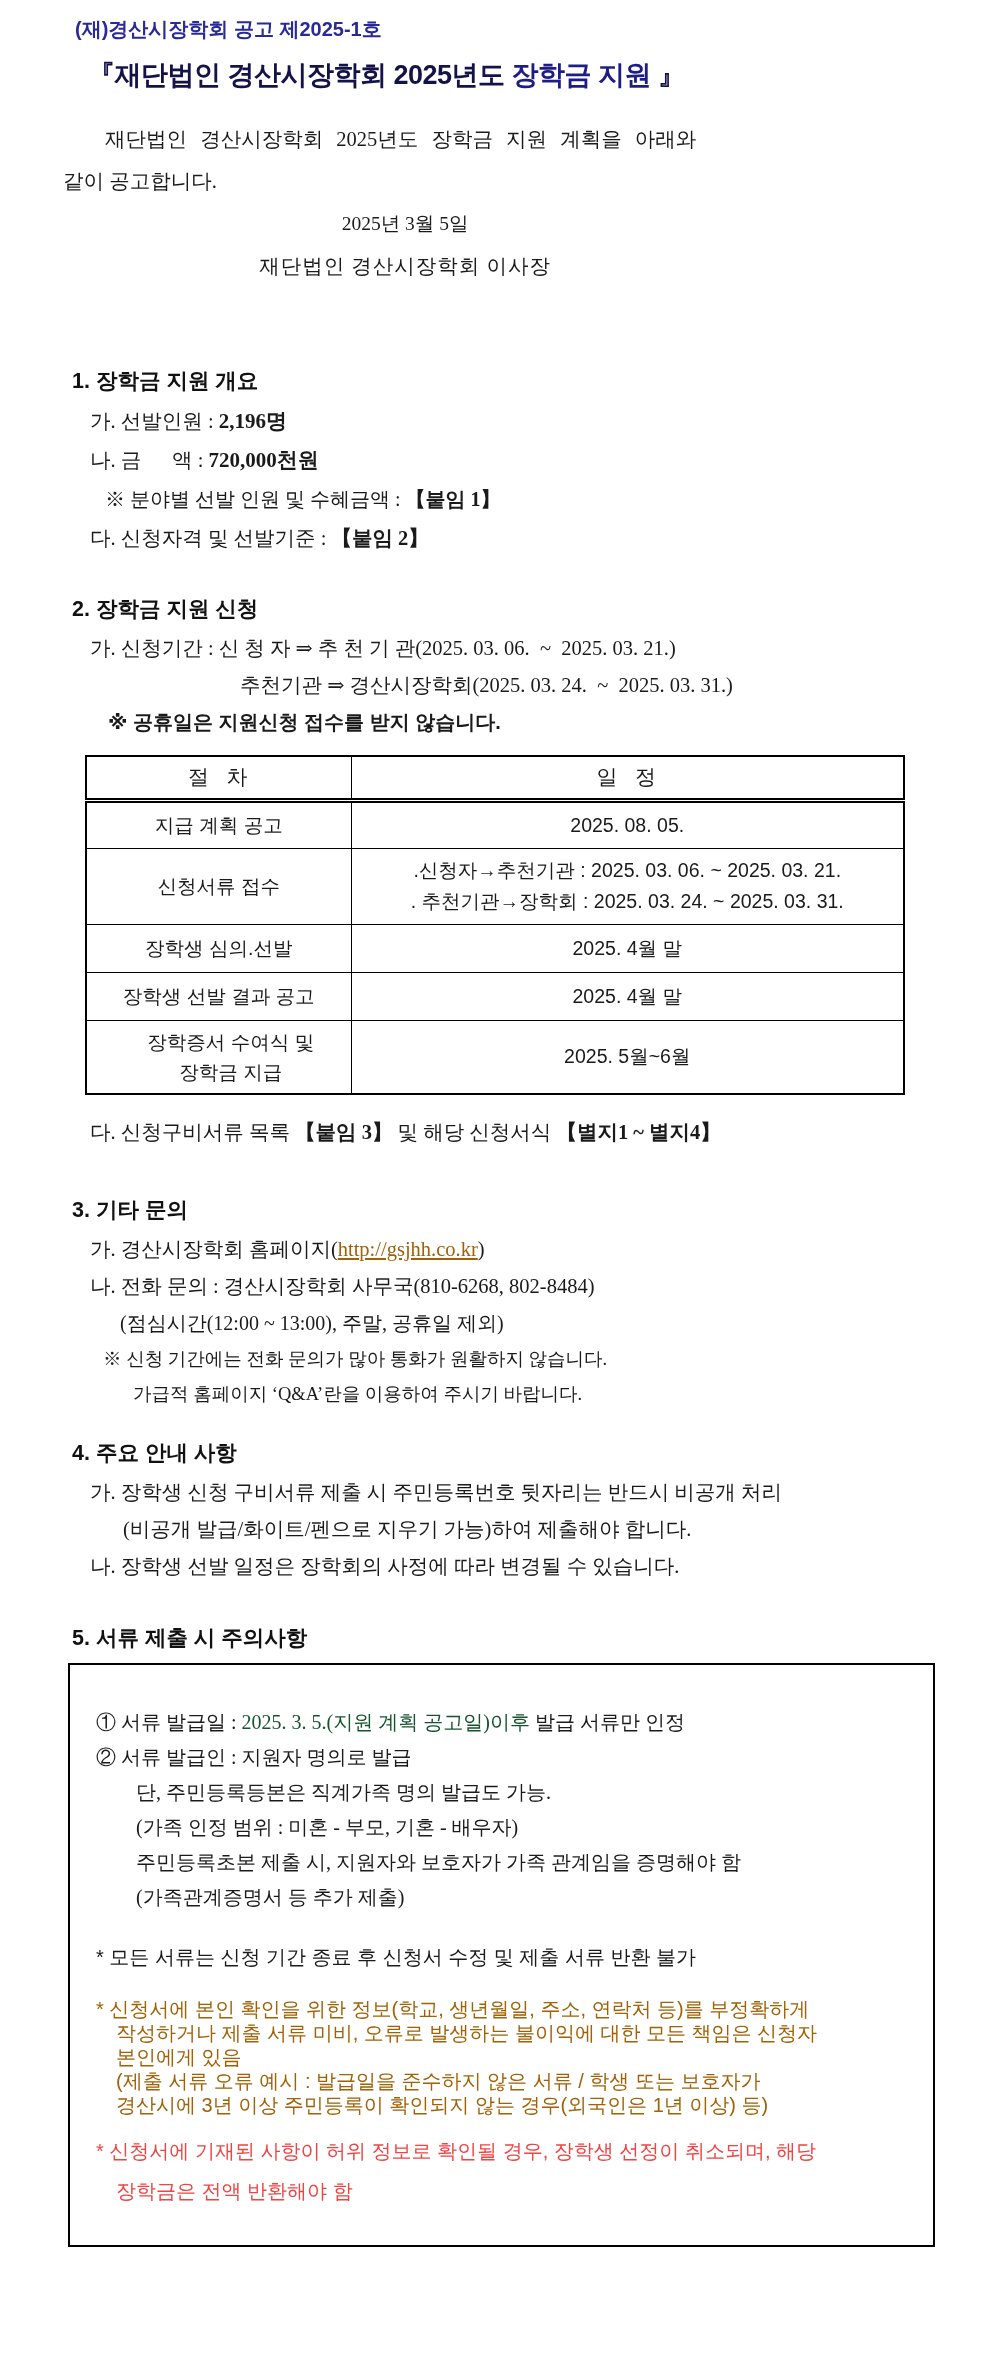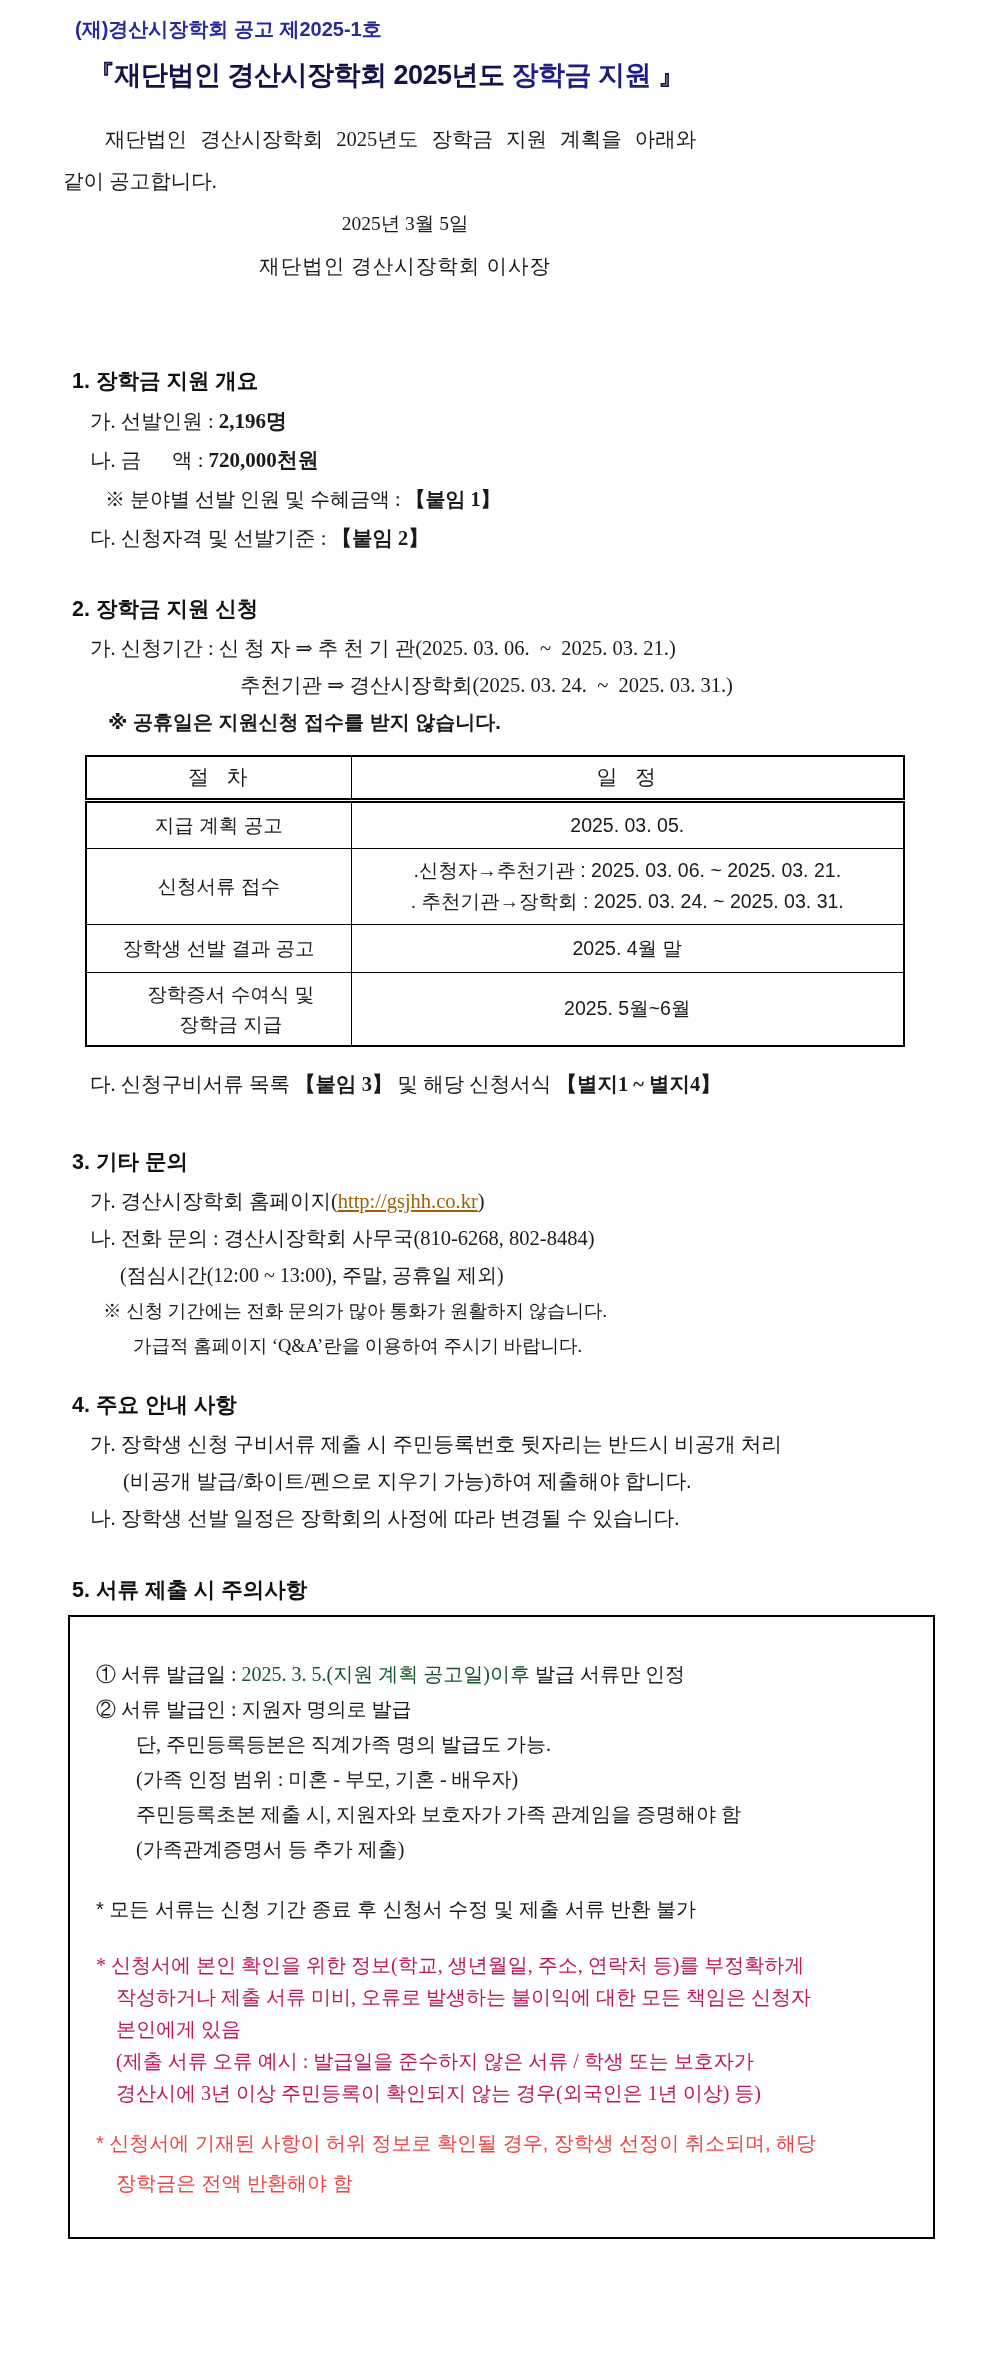--- a/index.html
+++ b/index.html
@@ -67,21 +67,21 @@
 
   .sec5 { margin-top:38px; }
   .caution-box { margin:10px 0 0 68px; width:867px; border:2px solid #000;
                  padding:40px 26px 34px 26px; }
   .cb-line { font-size:20px; line-height:35px; }
   .cb-sub  { margin-left:40px; font-size:20px; line-height:35px; }
   .cb-red  { color:#14532d; }
   .star { font-family:"Liberation Sans","DejaVu Sans",sans-serif; font-size:20px;
           padding-left:20px; text-indent:-20px; }
   .star1 { margin-top:24px; line-height:36px; }
-  .star2 { margin-top:22px; line-height:32px; color:#be185d;font-family:Liberation Serif, serif; }
+  .star2 { margin-top:22px; line-height:24px; color:#a16207; }
   .star3 { margin-top:14px; line-height:40px; color:#ef4444; }
 </style>
 </head>
 <body>
 
 <div class="notice" data-bind="page.notice_no">(재)경산시장학회 공고 제2025-1호</div>
 
 <div class="title"><span data-bind="page.title_prefix">『재단법인 경산시장학회 2025년도 </span><span class="accent" data-bind="page.title_accent">장학금 지원</span><span data-bind="page.title_suffix"> 』</span></div>
 
 <div class="intro">
@@ -115,26 +115,30 @@
         <col class="c-proc">
         <col>
       </colgroup>
     <tbody>
         <tr>
       <th data-bind="section2.table.headers.0">절  차</th>
       <th data-bind="section2.table.headers.1">일  정</th>
     </tr>
     <tr>
       <td class="proc" data-bind="section2.table.rows.0.proc">지급 계획 공고</td>
-      <td data-bind="section2.table.rows.0.schedule">2025. 03. 05.</td>
+      <td data-bind="section2.table.rows.0.schedule">2025. 08. 05.</td>
     </tr>
     <tr class="r2">
       <td class="proc" data-bind="section2.table.rows.1.proc">신청서류 접수</td>
       <td class="sched-left" data-bind="section2.table.rows.1.schedule">.신청자→추천기관 : 2025. 03. 06. ~ 2025. 03. 21.
 . 추천기관→장학회 : 2025. 03. 24. ~ 2025. 03. 31.</td>
+    </tr>
+    <tr>
+      <td class="proc" data-bind="section2.table.rows.2.proc">장학생 심의.선발</td>
+      <td data-bind="section2.table.rows.2.schedule">2025. 4월 말</td>
     </tr>
     <tr>
       <td class="proc" data-bind="section2.table.rows.3.proc">장학생 선발 결과 공고</td>
       <td data-bind="section2.table.rows.3.schedule">2025. 4월 말</td>
     </tr>
     <tr class="r5">
       <td class="proc" data-bind="section2.table.rows.4.proc">장학증서 수여식 및
 장학금 지급</td>
       <td data-bind="section2.table.rows.4.schedule">2025. 5월~6월</td>
     </tr>

